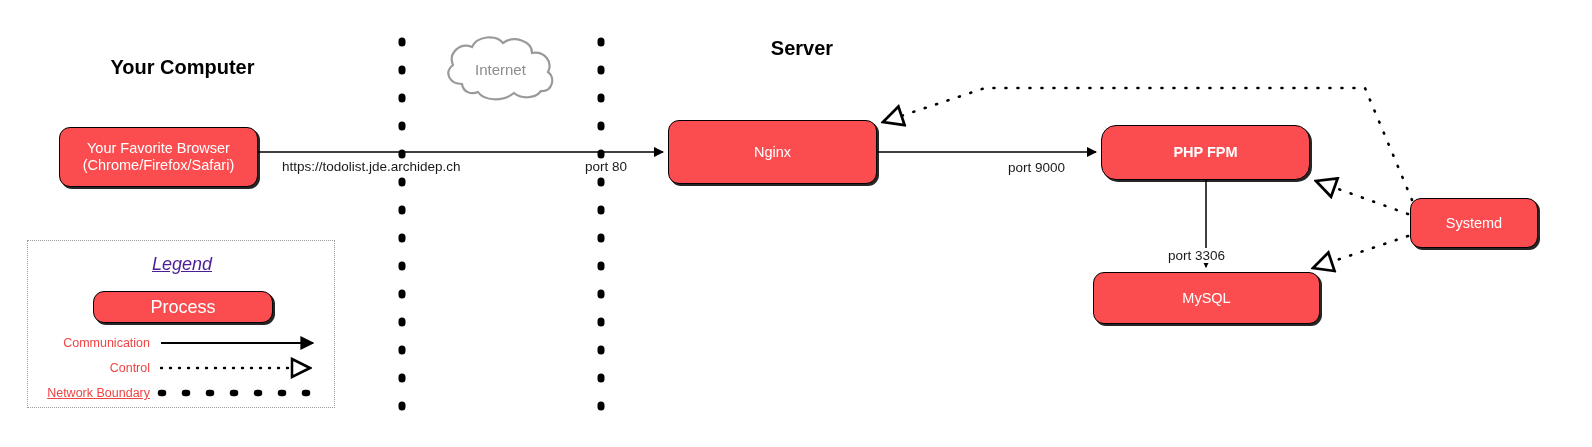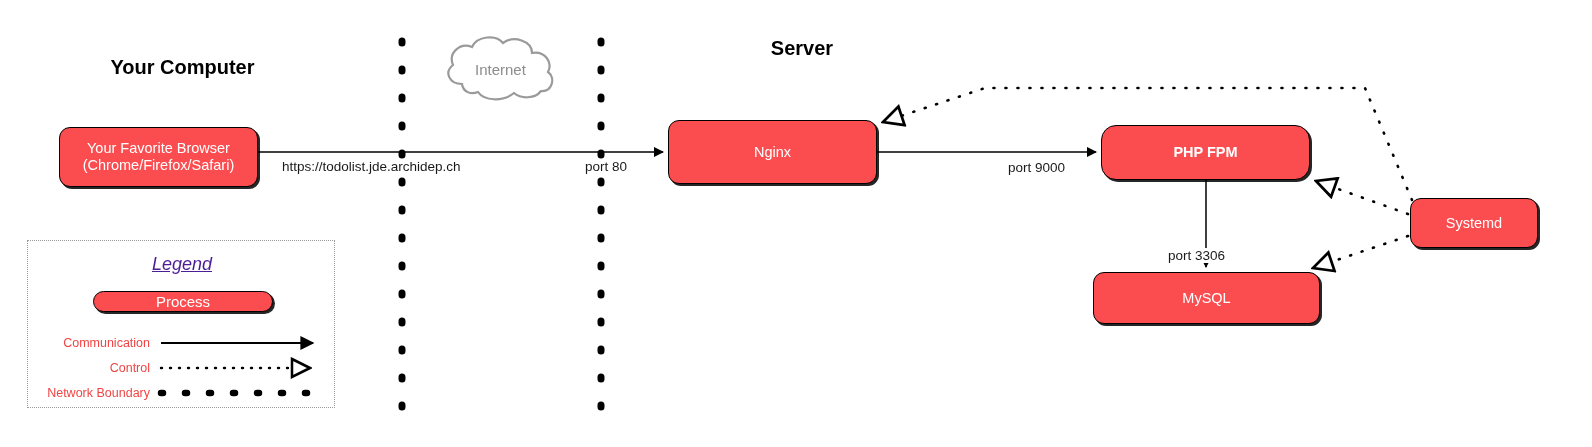--- a/index.html
+++ b/index.html
@@ -76,22 +76,22 @@
     width: 308px;
     text-align: center;
     font-style: italic;
     font-size: 18px;
     color: #4c1d95;
     text-decoration: underline;
   }
   .legend-proc {
     position: absolute;
     left: 65px; top: 50px;
-    width: 180px; height: 21px;
-    font-size: 15px;
+    width: 180px; height: 32px;
+    font-size: 18px;
   }
   .legend-row-label {
     position: absolute;
     font-size: 12.5px;
     color: #ef4444;
     text-align: right;
     white-space: nowrap;
   }
   .legend-svg {
     position: absolute;
@@ -174,21 +174,21 @@
   <div class="edge-label" style="left:1005px; top:144px;">port 9000</div>
   <div class="edge-label" style="left:1165px; top:232px;">port 3306</div>
 
   <div id="legend-box">
     <div id="legend-title">Legend</div>
 
     <div class="proc legend-proc">Process</div>
 
     <div class="legend-row-label" style="left:0px; top:95px; width:122px;">Communication</div>
     <div class="legend-row-label" style="left:0px; top:120px; width:122px;">Control</div>
-    <div class="legend-row-label" style="left:0px; top:145px; width:122px;">Network Boundary</div>
+    <div class="legend-row-label" style="left:0px; top:145px; width:122px;text-decoration:underline;">Network Boundary</div>
 
     <svg class="legend-svg" viewBox="0 0 308 168">
       <defs>
         <marker id="lSolidArrow" viewBox="0 0 10 10" refX="9" refY="5" markerWidth="7" markerHeight="7" orient="auto-start-reverse">
           <path d="M 0 0 L 10 5 L 0 10 z" fill="#000"></path>
         </marker>
         <marker id="lHollowArrow" viewBox="0 0 12 12" refX="11" refY="6" markerWidth="9" markerHeight="9" orient="auto-start-reverse">
           <path d="M 1 1 L 11 6 L 1 11 z" fill="#fff" stroke="#000" stroke-width="1.4"></path>
         </marker>
       </defs>

